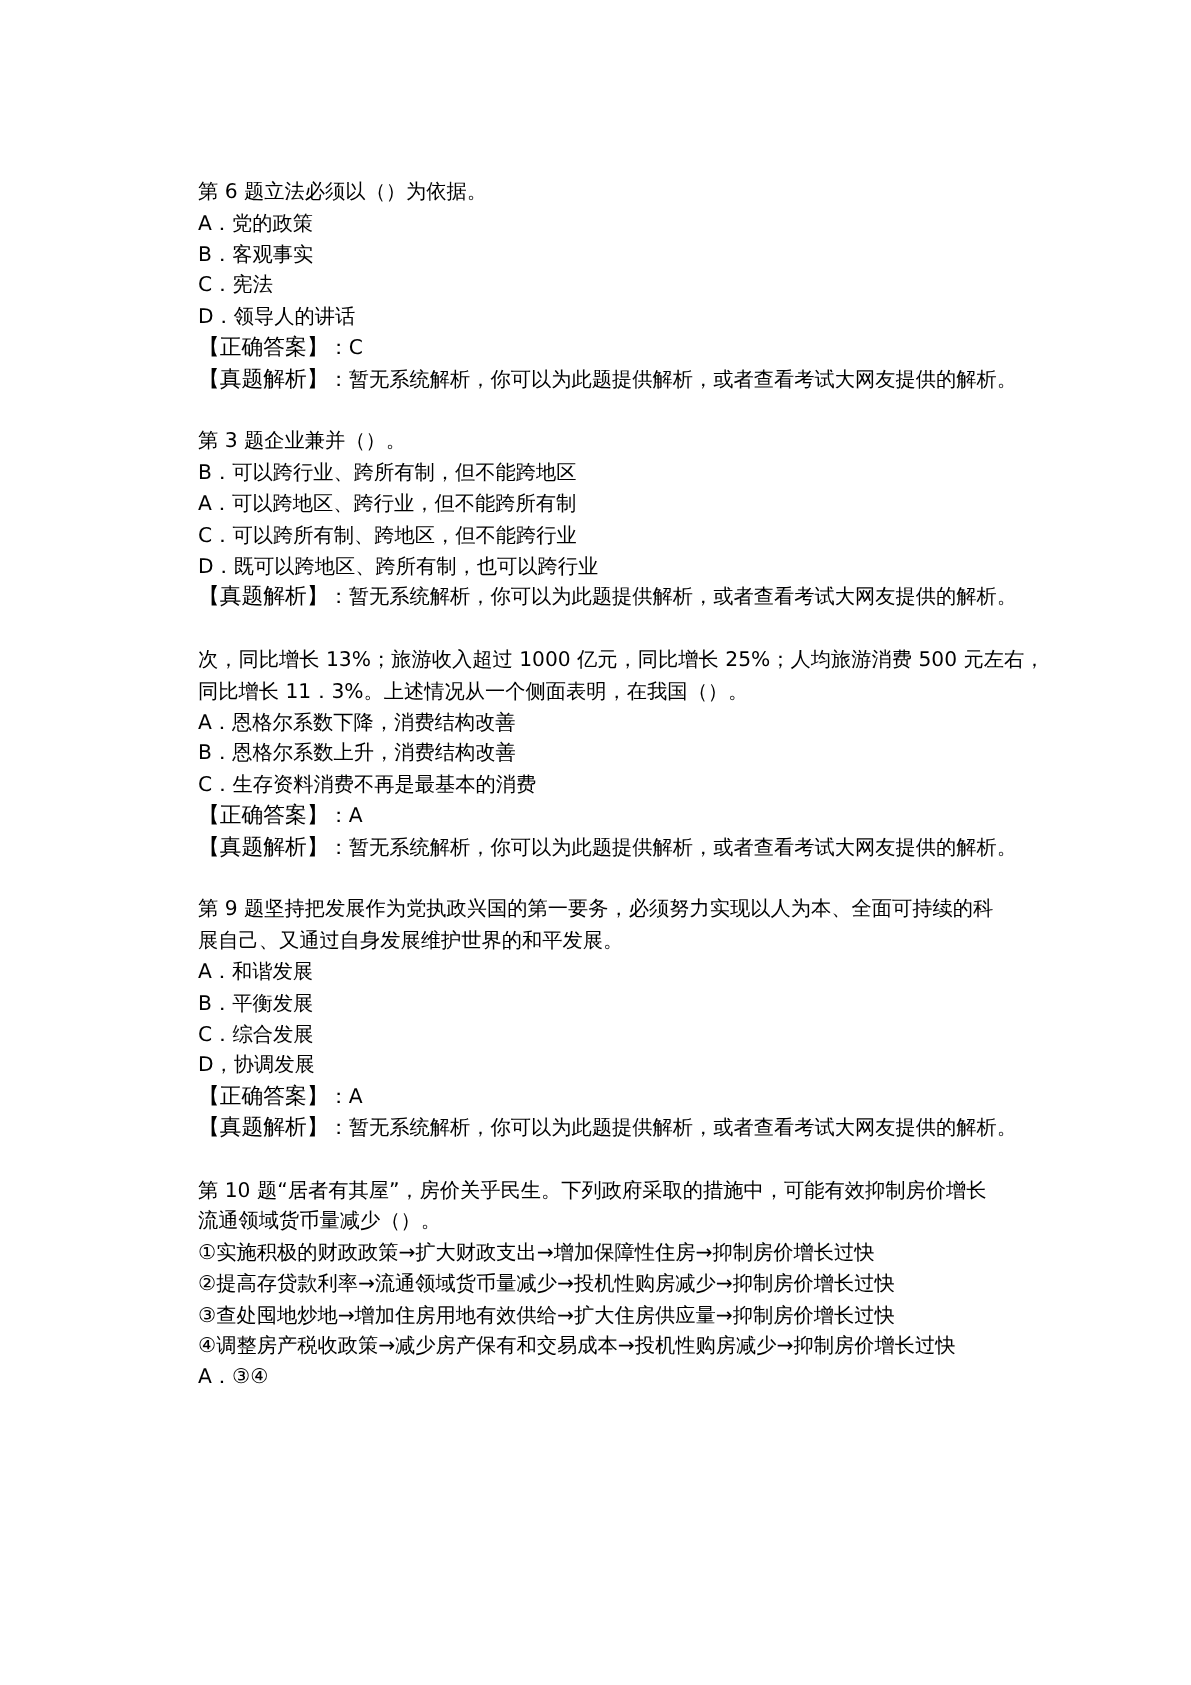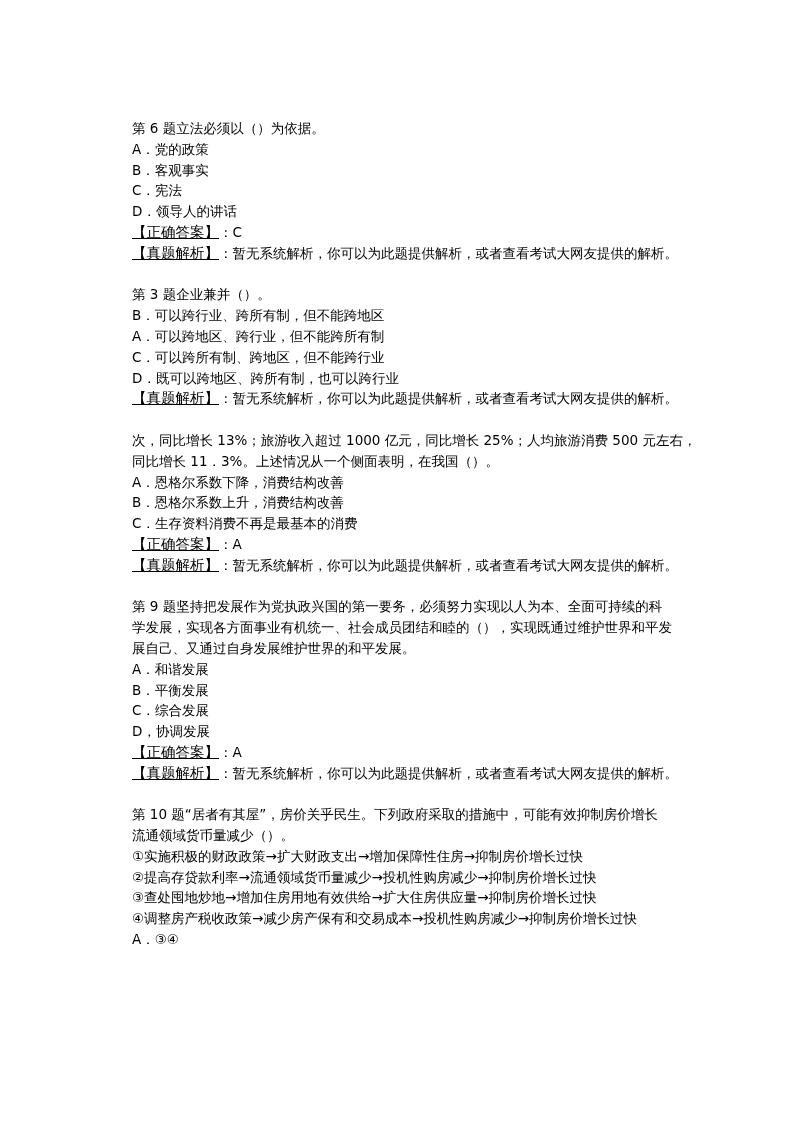--- a/index.html
+++ b/index.html
@@ -1,21 +1,21 @@
 <!DOCTYPE html>
 <html><head>
   <meta charset="utf-8">
   <style>
     html, body { margin: 0; padding: 0; background: #ffffff; }
     body { width: 794px; height: 1123px; position: relative; overflow: hidden;
            font-family: "DejaVu Sans", "Liberation Sans", sans-serif; color: #000; }
     .page { position: absolute; left: 108px; top: 118px; width: 570px; margin-left: 24px; }
     .line { font-size: 13.5px; line-height: 20.8px; height: 20.8px; white-space: nowrap; letter-spacing: 0px; }
     .q-block { margin-bottom: 20.8px; }
-    .label { font-size: 14.5px; text-decoration: underline; }
+    .label { font-size: 14.5px; }
   </style>
 </head>
 <body>
 
 <div class="page">
 
   <div class="q-block">
     <div class="line">第 6 题立法必须以（）为依据。</div>
     <div class="line">A．党的政策</div>
     <div class="line">B．客观事实</div>
@@ -39,21 +39,20 @@
     <div class="line">同比增长 11．3%。上述情况从一个侧面表明，在我国（）。</div>
     <div class="line">A．恩格尔系数下降，消费结构改善</div>
     <div class="line">B．恩格尔系数上升，消费结构改善</div>
     <div class="line">C．生存资料消费不再是最基本的消费</div>
     <div class="line"><span class="label">【正确答案】</span><span>：A</span></div>
     <div class="line"><span class="label">【真题解析】</span><span>：暂无系统解析，你可以为此题提供解析，或者查看考试大网友提供的解析。</span></div>
   </div>
 
   <div class="q-block">
     <div class="line">第 9 题坚持把发展作为党执政兴国的第一要务，必须努力实现以人为本、全面可持续的科</div>
-    <div class="line">学发展，实现各方面事业有机统一、社会成员团结和睦的（），实现既通过维护世界和平发</div>
     <div class="line">展自己、又通过自身发展维护世界的和平发展。</div>
     <div class="line">A．和谐发展</div>
     <div class="line">B．平衡发展</div>
     <div class="line">C．综合发展</div>
     <div class="line">D，协调发展</div>
     <div class="line"><span class="label">【正确答案】</span><span>：A</span></div>
     <div class="line"><span class="label">【真题解析】</span><span>：暂无系统解析，你可以为此题提供解析，或者查看考试大网友提供的解析。</span></div>
   </div>
 
   <div class="q-block">

